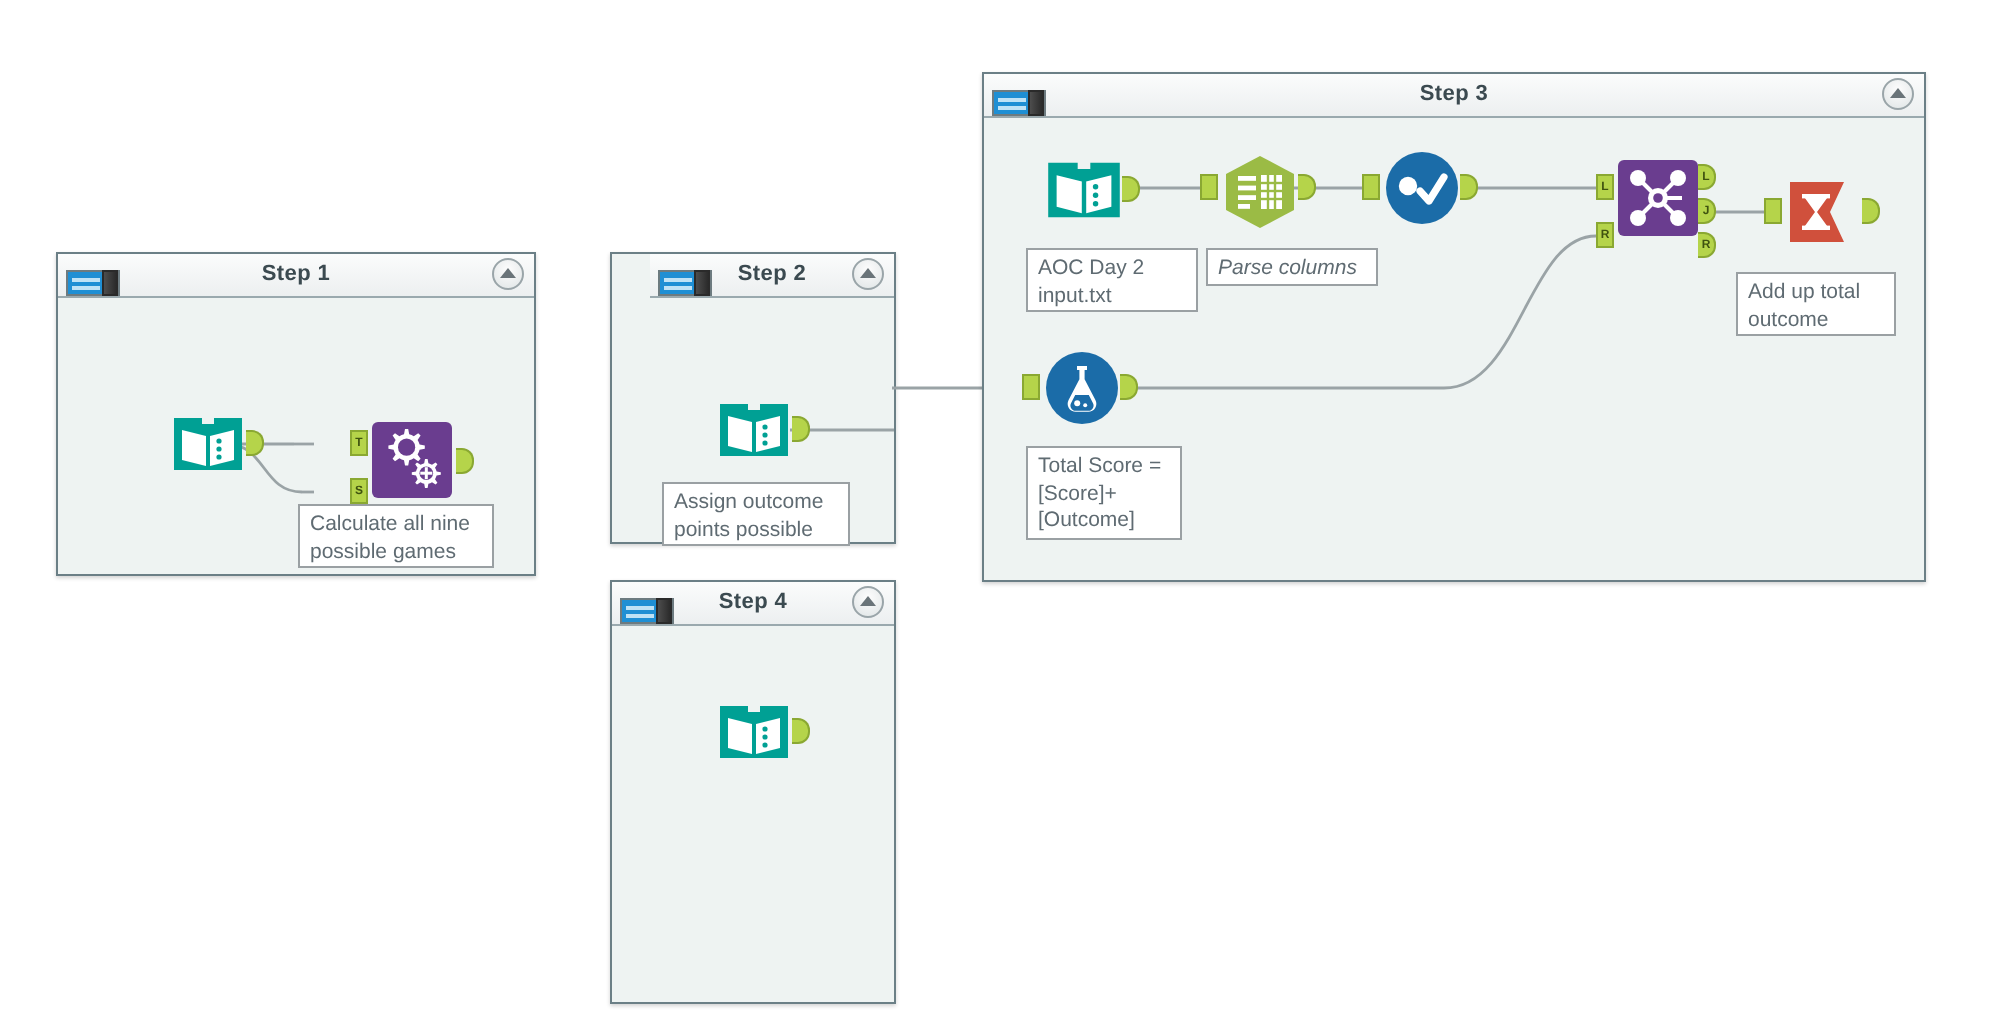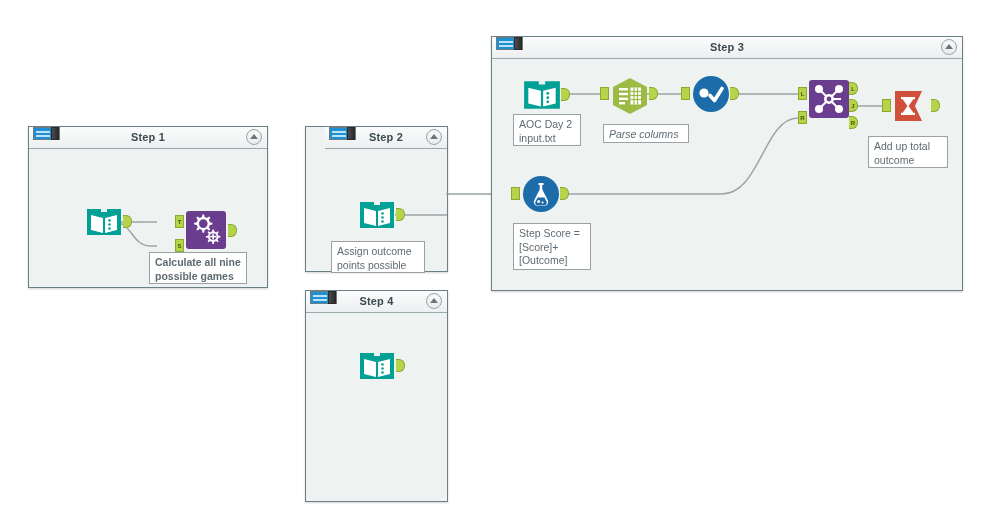--- a/index.html
+++ b/index.html
@@ -15,21 +15,21 @@
     position:absolute;
     border:1px solid #6b7f86;
     background:#eef3f2;
     box-sizing:border-box;
     box-shadow:0 1px 2px rgba(0,0,0,.18);
   }
   .c-header{
     position:relative;height:21px;
     background:linear-gradient(#fbfcfc,#eceff0);
     border-bottom:1px solid #9aa9ae;
-    display:flex;align-items:flex-start;
+    display:flex;align-items:flex-end;
   }
   .c-title{
     position:absolute;left:0;right:0;text-align:center;
     font-size:11px;font-weight:bold;color:#3b4a50;
     letter-spacing:.2px;line-height:21px;
     pointer-events:none;
   }
   
   .c-toggle{
     position:relative;margin-left:4px;width:27px;height:13px;
@@ -140,21 +140,21 @@
             <circle cx="18.3" cy="15.6" r="4.3" fill="#6a3d8f"></circle>
             <path d="M27.5 21.5 l1.3 0 l.4 2.1 a6 6 0 0 1 1.8 .8 l1.8-1.2 l.9 .9 l-1.2 1.8 a6 6 0 0 1 .8 1.8 l2.1 .4 l0 1.3 l-2.1 .4 a6 6 0 0 1-.8 1.8 l1.2 1.8 l-.9 .9 l-1.8-1.2 a6 6 0 0 1-1.8 .8 l-.4 2.1 l-1.3 0 l-.4-2.1 a6 6 0 0 1-1.8-.8 l-1.8 1.2 l-.9-.9 l1.2-1.8 a6 6 0 0 1-.8-1.8 l-2.1-.4 l0-1.3 l2.1-.4 a6 6 0 0 1 .8-1.8 l-1.2-1.8 l.9-.9 l1.8 1.2 a6 6 0 0 1 1.8-.8 Z"></path>
             <circle cx="28.15" cy="28.6" r="3.4" fill="#6a3d8f"></circle>
             <rect x="27.4" y="25.6" width="1.5" height="6" fill="#ffffff"></rect>
             <rect x="25.15" y="27.85" width="6" height="1.5" fill="#ffffff"></rect>
           </g>
         </svg>
         <div class="anchor out" style="left:43px;top:16px;"></div>
       </div>
 
-      <div class="note" style="left:120px;top:104px;width:98px;height:32px;font-weight:bold;">Calculate all nine
+      <div class="note" style="left:120px;top:104px;width:98px;height:32px;">Calculate all nine
 possible games</div>
     </div>
   </div>
 
   <div class="container" style="left:305px;top:126px;width:143px;height:146px;padding-left:19px;">
     <div class="c-header">
       <div class="c-toggle">
         <div class="bar b1"></div>
           <div class="bar b2"></div>
           <div class="knob"></div>
@@ -224,21 +224,21 @@
           <path d="M2 6 h14 v3 h6 v-3 h14 v26 H2 Z" fill="#00a094"></path>
           <path d="M6 12 L18 15 L18 30 L6 27 Z" fill="#ffffff"></path>
           <path d="M32 12 L20 15 L20 30 L32 27 Z" fill="#ffffff"></path>
           <path d="M18 15 L20 15 L20 30 L18 30 Z" fill="#00a094"></path>
           <circle cx="24.5" cy="17.5" r="1.3" fill="#00a094"></circle>
           <circle cx="24.5" cy="21.5" r="1.3" fill="#00a094"></circle>
           <circle cx="24.5" cy="25.5" r="1.3" fill="#00a094"></circle>
         </svg>
         <div class="anchor out" style="left:39px;top:13px;"></div>
       </div>
-      <div class="note" style="left:21px;top:56px;width:68px;height:32px;">AOC Day 2
+      <div class="note" style="left:21px;top:66px;width:86px;height:32px;">AOC Day 2
 input.txt</div>
 
       <div class="tool" style="left:118px;top:18px;width:48px;height:38px;">
         <div class="anchor in" style="left:-10px;top:11px;"></div>
         <svg class="glyph" width="40" height="40" viewBox="0 0 40 40">
           <polygon points="20,2 37,11 37,29 20,38 3,29 3,11" fill="#9bbb45"></polygon>
           <g fill="#ffffff">
             <rect x="9" y="12" width="9" height="2.4"></rect>
             <rect x="9" y="16.8" width="9" height="2.4"></rect>
             <rect x="9" y="21.6" width="9" height="2.4"></rect>
@@ -271,21 +271,21 @@
         <div class="anchor in" style="left:-10px;top:12px;"></div>
         <svg class="glyph" width="40" height="40" viewBox="0 0 40 40">
           <circle cx="20" cy="19" r="18" fill="#1b6ca8"></circle>
           <path d="M17.5 8 h5 v2 h-1.2 v4.6 l5.4 10.4 a4 4 0 0 1-3.6 5.9 h-6.2 a4 4 0 0 1-3.6-5.9 l5.4-10.4 V10 h-1.2 Z" fill="#ffffff"></path>
           <path d="M16.6 22.5 h6.8 l2.1 4.1 a2.6 2.6 0 0 1-2.3 3.8 h-6.4 a2.6 2.6 0 0 1-2.3-3.8 Z" fill="#1b6ca8"></path>
           <circle cx="17.6" cy="26.6" r="1.5" fill="#ffffff"></circle>
           <circle cx="21.6" cy="27.6" r="1" fill="#ffffff"></circle>
         </svg>
         <div class="anchor out" style="left:39px;top:12px;"></div>
       </div>
-      <div class="note" style="left:21px;top:165px;width:78px;height:47px;">Step Score =
+      <div class="note" style="left:21px;top:165px;width:78px;height:47px;">Total Score =
 [Score]+
 [Outcome]</div>
 
       <div class="tool" style="left:316px;top:19px;width:58px;height:50px;">
         <div class="anchor in" style="left:-10px;top:10px;">
           <span class="lbl">L</span>
         </div>
         <div class="anchor in" style="left:-10px;top:34px;">
           <span class="lbl">R</span>
         </div>

